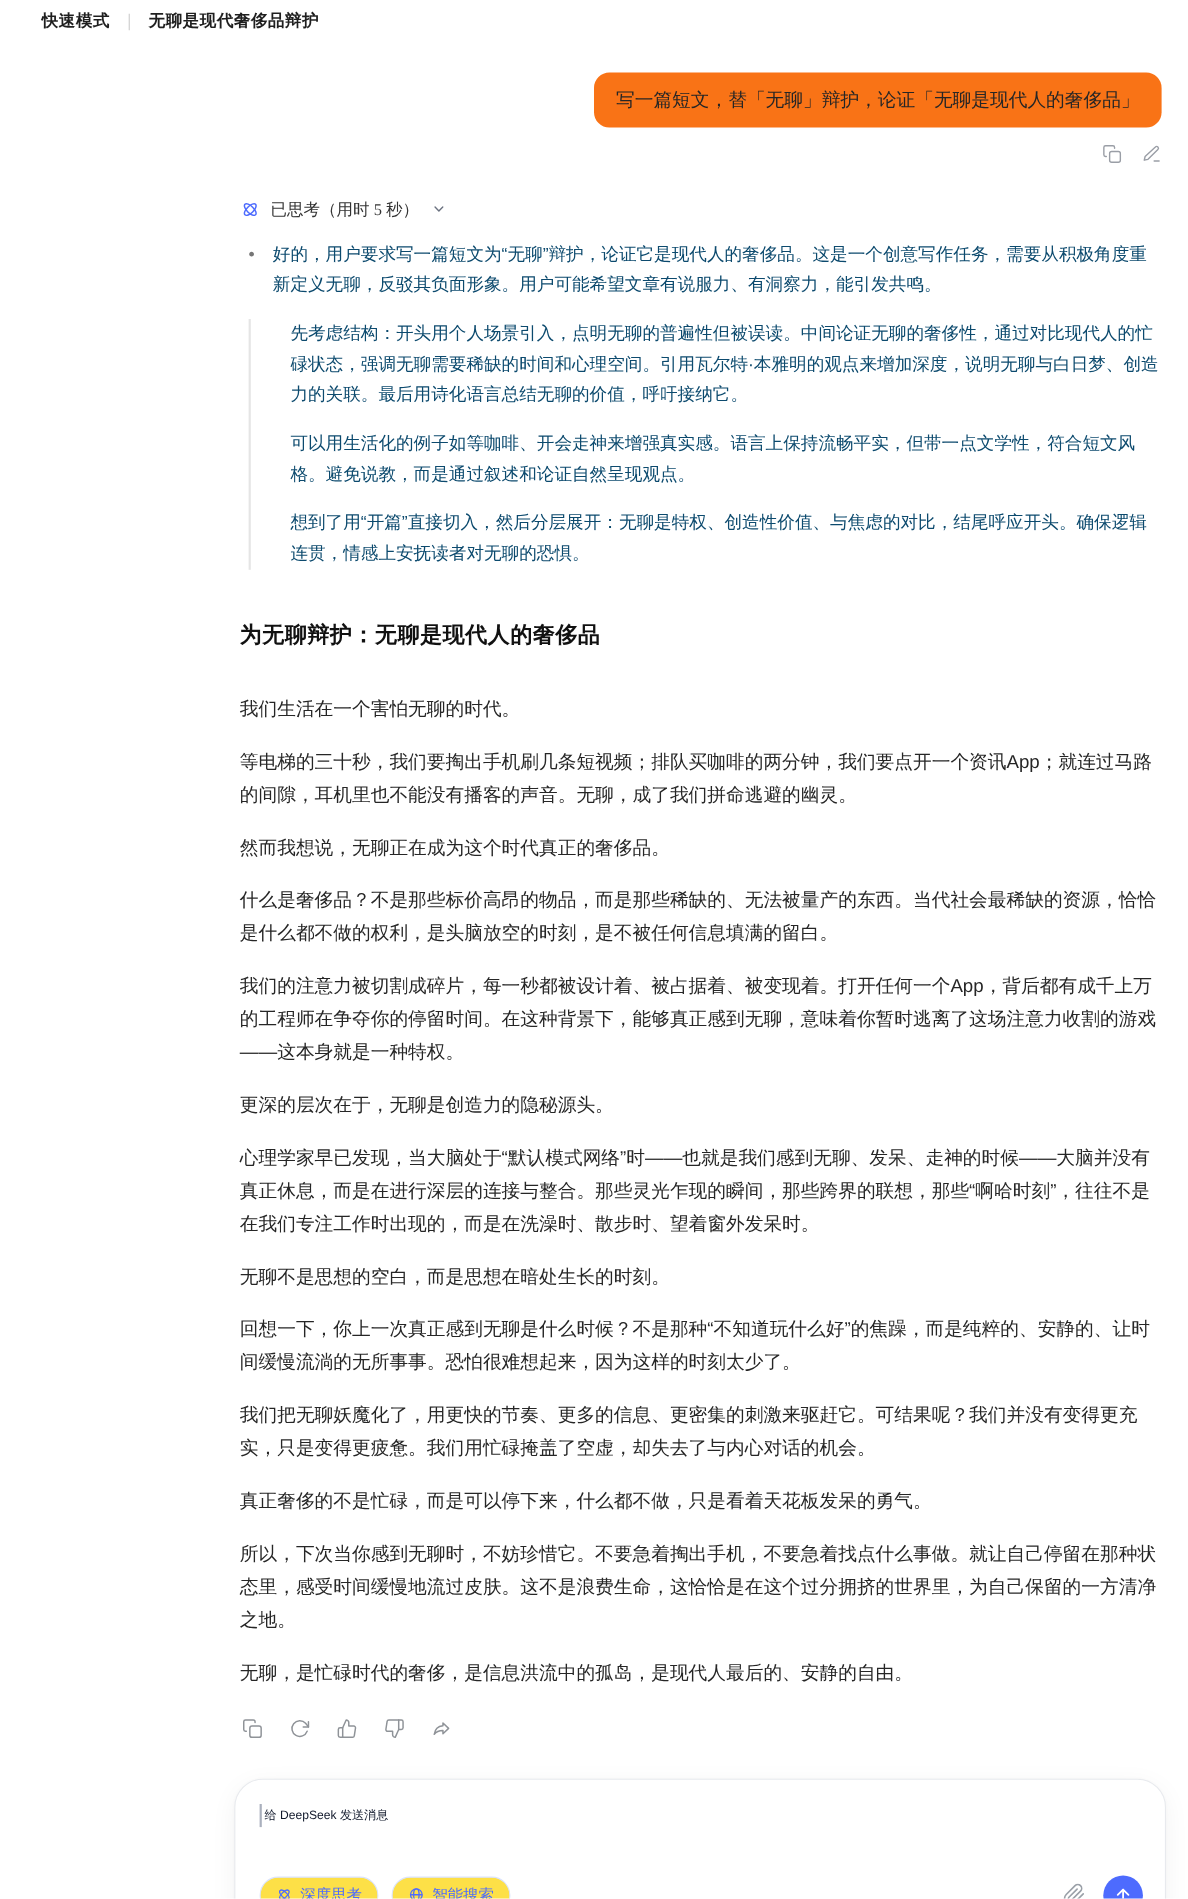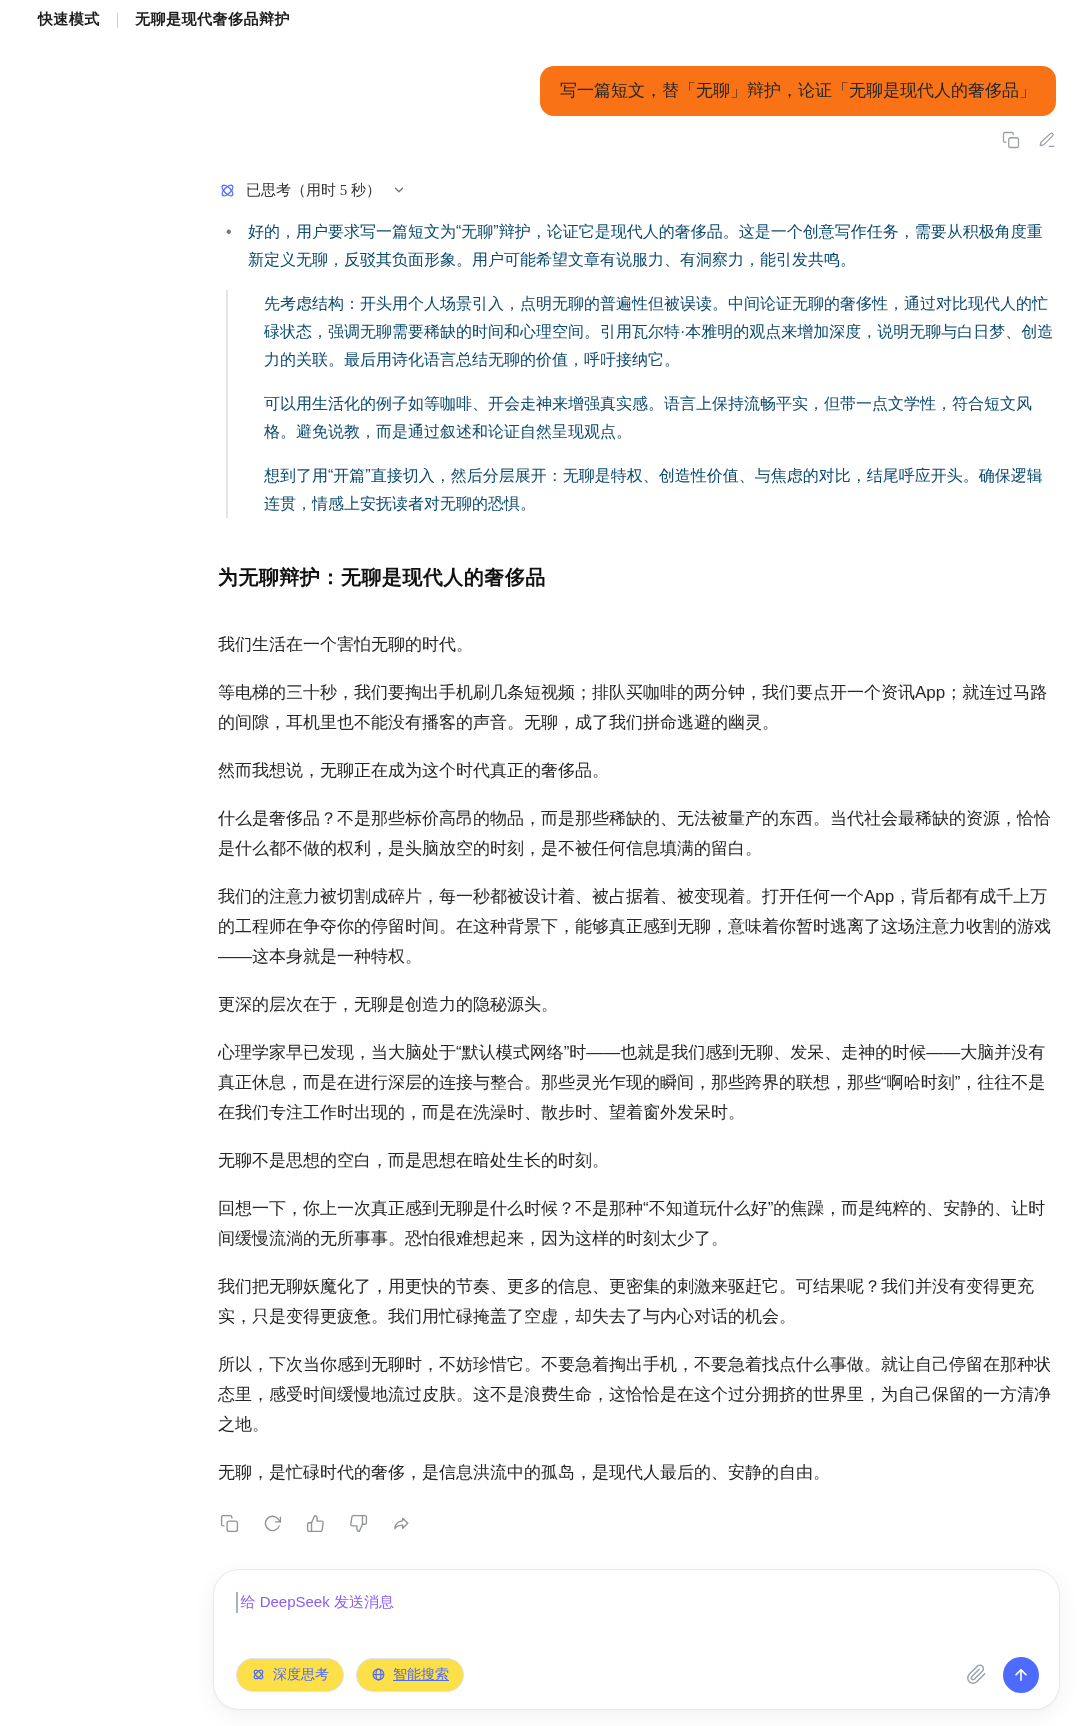--- a/index.html
+++ b/index.html
@@ -44,21 +44,21 @@
   .resp-actions { display:flex; align-items:center; gap:24px; margin-top:26px; margin-left:2px; color:#8f9398; }
   .resp-actions .icon { cursor:pointer; }
 
   
   .composer {
     margin-top:36px; margin-left:-5px; width:847px;
     border:1px solid #e8eaee; border-radius:26px; background:#fff;
     box-shadow:0 6px 24px rgba(0,0,0,.05), 0 1px 3px rgba(0,0,0,.03);
     padding:22px 20px 16px 22px;
   }
-  .composer .input-line { display:flex; align-items:center; font-size:15px; color:#8b5cf6; }
+  .composer .input-line { display:flex; align-items:center; font-size:11px; color:#0f172a; }
   .composer .caret { width:1.5px; height:21px; background:#aab0bd; margin-right:3px; }
   .composer .bottom-row { display:flex; align-items:center; margin-top:44px; }
   .pill {
     display:flex; align-items:center; gap:7px; cursor:pointer;
     background:#fde047; border:1px solid #DAE3FD; color:#4D6BFE;
     border-radius:17px; padding:7px 14px; font-size:14px;justify-content:space-between;
   }
   .pill + .pill { margin-left:12px;text-decoration:underline; }
   .composer .spacer { flex:1; }
   .clip { color:#9aa0a8; cursor:pointer; margin-right:16px; }
@@ -123,20 +123,21 @@
     <p>我们生活在一个害怕无聊的时代。</p>
     <p>等电梯的三十秒，我们要掏出手机刷几条短视频；排队买咖啡的两分钟，我们要点开一个资讯App；就连过马路的间隙，耳机里也不能没有播客的声音。无聊，成了我们拼命逃避的幽灵。</p>
     <p>然而我想说，无聊正在成为这个时代真正的奢侈品。</p>
     <p>什么是奢侈品？不是那些标价高昂的物品，而是那些稀缺的、无法被量产的东西。当代社会最稀缺的资源，恰恰是什么都不做的权利，是头脑放空的时刻，是不被任何信息填满的留白。</p>
     <p>我们的注意力被切割成碎片，每一秒都被设计着、被占据着、被变现着。打开任何一个App，背后都有成千上万的工程师在争夺你的停留时间。在这种背景下，能够真正感到无聊，意味着你暂时逃离了这场注意力收割的游戏——这本身就是一种特权。</p>
     <p>更深的层次在于，无聊是创造力的隐秘源头。</p>
     <p>心理学家早已发现，当大脑处于“默认模式网络”时——也就是我们感到无聊、发呆、走神的时候——大脑并没有真正休息，而是在进行深层的连接与整合。那些灵光乍现的瞬间，那些跨界的联想，那些“啊哈时刻”，往往不是在我们专注工作时出现的，而是在洗澡时、散步时、望着窗外发呆时。</p>
     <p>无聊不是思想的空白，而是思想在暗处生长的时刻。</p>
     <p>回想一下，你上一次真正感到无聊是什么时候？不是那种“不知道玩什么好”的焦躁，而是纯粹的、安静的、让时间缓慢流淌的无所事事。恐怕很难想起来，因为这样的时刻太少了。</p>
     <p>我们把无聊妖魔化了，用更快的节奏、更多的信息、更密集的刺激来驱赶它。可结果呢？我们并没有变得更充实，只是变得更疲惫。我们用忙碌掩盖了空虚，却失去了与内心对话的机会。</p>
+    <p>真正奢侈的不是忙碌，而是可以停下来，什么都不做，只是看着天花板发呆的勇气。</p>
     <p>所以，下次当你感到无聊时，不妨珍惜它。不要急着掏出手机，不要急着找点什么事做。就让自己停留在那种状态里，感受时间缓慢地流过皮肤。这不是浪费生命，这恰恰是在这个过分拥挤的世界里，为自己保留的一方清净之地。</p>
     <p>无聊，是忙碌时代的奢侈，是信息洪流中的孤岛，是现代人最后的、安静的自由。</p>
   </div>
 
   <div class="resp-actions">
     <span class="icon">
       <svg width="19" height="19" viewBox="0 0 24 24" fill="none" stroke="currentColor" stroke-width="1.7" stroke-linecap="round" stroke-linejoin="round">
           <rect x="9" y="9" width="13" height="13" rx="2.5"></rect>
           <path d="M5 15H4a2 2 0 0 1-2-2V4a2 2 0 0 1 2-2h9a2 2 0 0 1 2 2v1"></path>
         </svg>

